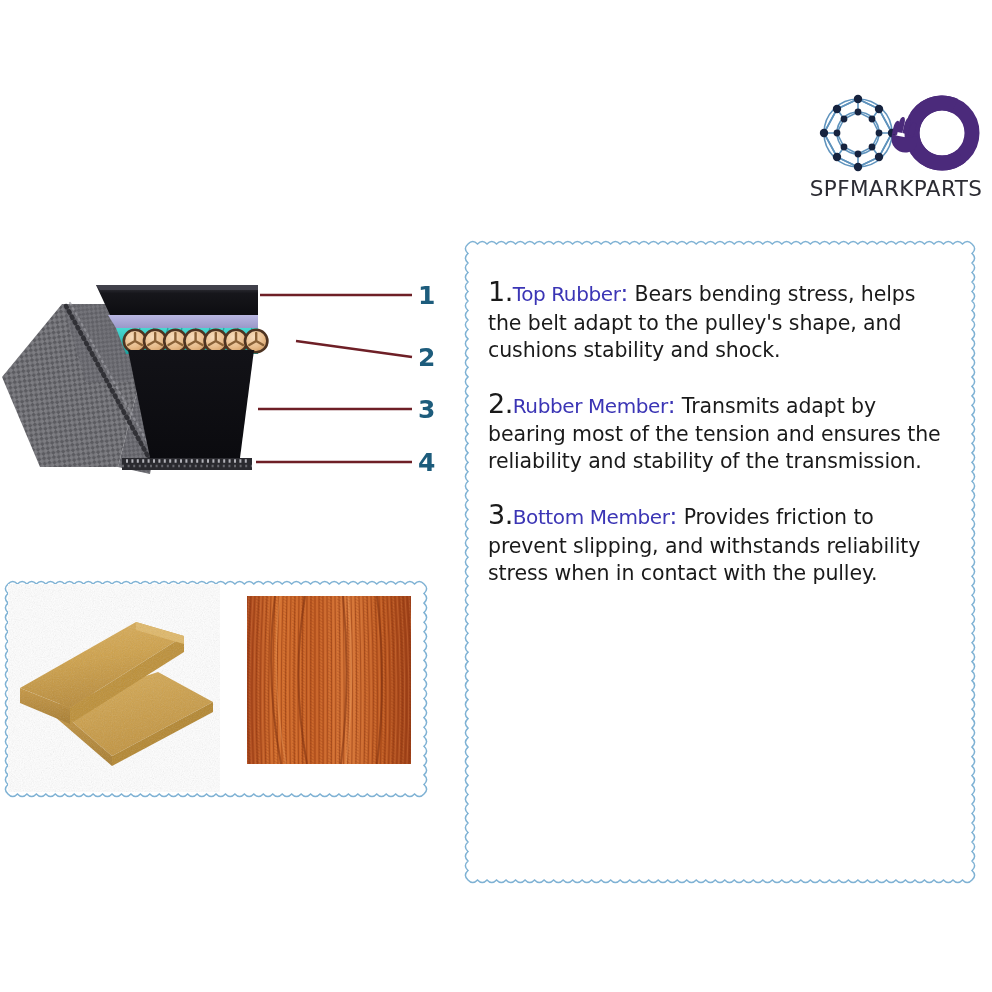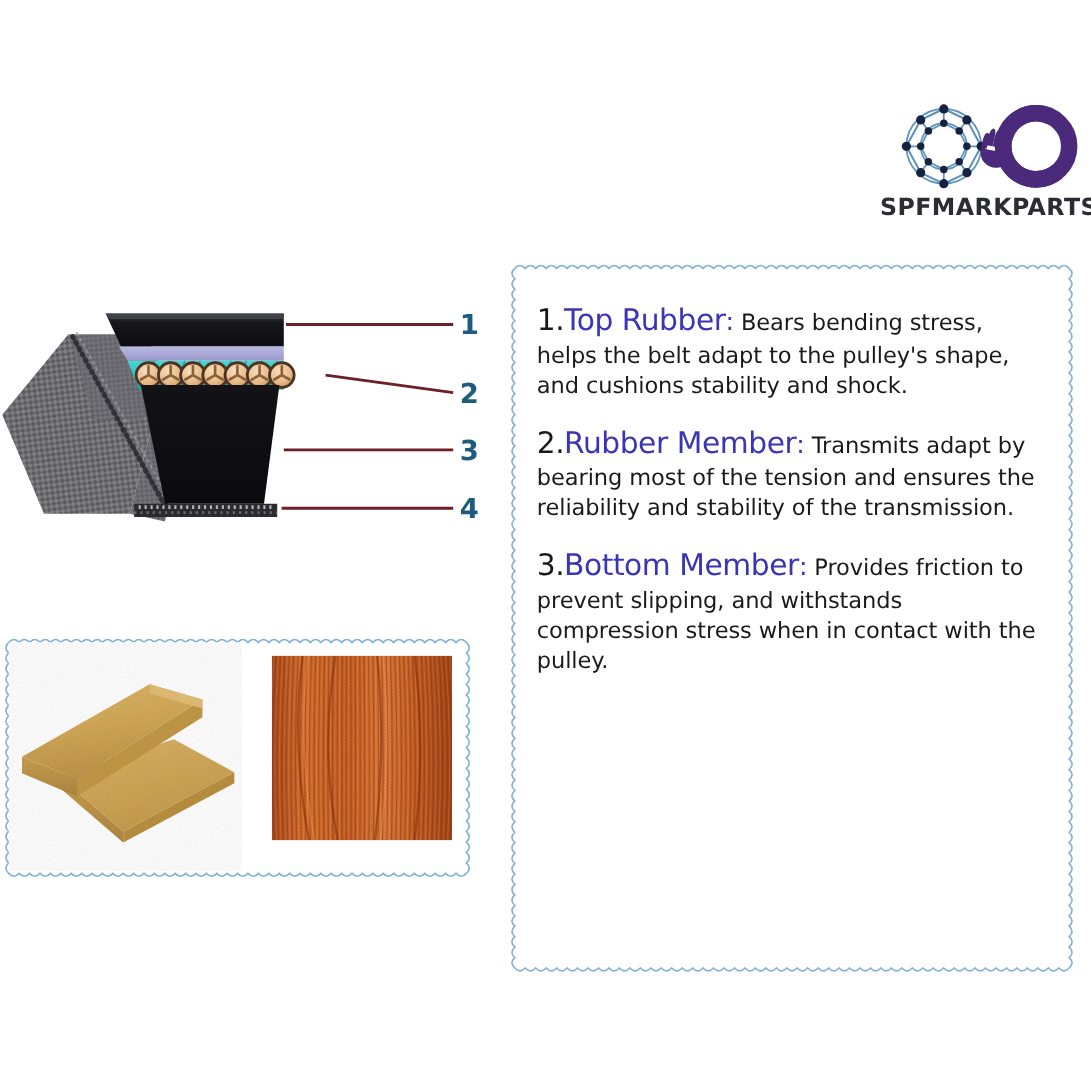--- a/index.html
+++ b/index.html
@@ -24,21 +24,21 @@
   #brand-logo .mark {
     position: absolute; left: 0; top: 0;
     width: 192px; height: 90px;
   }
   #brand-logo .wordmark {
     position: absolute;
     left: 0; top: 88px;
     width: 192px;
     text-align: center;
     font-size: 21.5px;
-    font-weight: 700;
+    font-weight: 400;
     letter-spacing: 0.4px;
     color: #2c2c33;
     font-family: "DejaVu Sans", sans-serif;
     white-space: nowrap;
   }
 
   
   #belt-diagram {
     position: absolute;
     left: 0px; top: 262px;
@@ -100,21 +100,21 @@
     line-height: 1.32;
     color: #1a1a1a;
     letter-spacing: -0.1px;
   }
   .spec-index {
     font-size: 27px;
     color: #1a1a1a;
     letter-spacing: -0.5px;
   }
   .spec-title {
-    font-size: 27px;
+    font-size: 20px;
     color: #3b35b5;
     letter-spacing: -0.4px;
   }
   .spec-colon {
     font-size: 23px;
     color: #3b35b5;
   }
   .spec-body { }
 
   
@@ -316,21 +316,21 @@
     </div>
 
     <div class="spec-block">
       <p class="spec-para">
         <span class="spec-index">2.</span><span class="spec-title">Rubber Member</span><span class="spec-colon">:</span><span class="spec-body"> Transmits adapt by bearing most of the tension and ensures the reliability and stability of the transmission.</span>
       </p>
     </div>
 
     <div class="spec-block">
       <p class="spec-para">
-        <span class="spec-index">3.</span><span class="spec-title">Bottom Member</span><span class="spec-colon">:</span><span class="spec-body"> Provides friction to prevent slipping, and withstands compression stress when in contact with the pulley.</span>
+        <span class="spec-index">3.</span><span class="spec-title">Bottom Member</span><span class="spec-colon">:</span><span class="spec-body"> Provides friction to prevent slipping, and withstands reliability stress when in contact with the pulley.</span>
       </p>
     </div>
 
 
   </div>
 </div>
 
 <div id="photo-panel" class="scallop-panel">
   <svg class="scallop-frame" width="428" height="222" viewBox="0 0 428 222">
       <path d="M6 6 q4.7272727272727275 -5.2 9.454545454545455 0 q4.7272727272727275 -5.2 9.454545454545455 0 q4.7272727272727275 -5.2 9.454545454545455 0 q4.7272727272727275 -5.2 9.454545454545455 0 q4.7272727272727275 -5.2 9.454545454545455 0 q4.7272727272727275 -5.2 9.454545454545455 0 q4.7272727272727275 -5.2 9.454545454545455 0 q4.7272727272727275 -5.2 9.454545454545455 0 q4.7272727272727275 -5.2 9.454545454545455 0 q4.7272727272727275 -5.2 9.454545454545455 0 q4.7272727272727275 -5.2 9.454545454545455 0 q4.7272727272727275 -5.2 9.454545454545455 0 q4.7272727272727275 -5.2 9.454545454545455 0 q4.7272727272727275 -5.2 9.454545454545455 0 q4.7272727272727275 -5.2 9.454545454545455 0 q4.7272727272727275 -5.2 9.454545454545455 0 q4.7272727272727275 -5.2 9.454545454545455 0 q4.7272727272727275 -5.2 9.454545454545455 0 q4.7272727272727275 -5.2 9.454545454545455 0 q4.7272727272727275 -5.2 9.454545454545455 0 q4.7272727272727275 -5.2 9.454545454545455 0 q4.7272727272727275 -5.2 9.454545454545455 0 q4.7272727272727275 -5.2 9.454545454545455 0 q4.7272727272727275 -5.2 9.454545454545455 0 q4.7272727272727275 -5.2 9.454545454545455 0 q4.7272727272727275 -5.2 9.454545454545455 0 q4.7272727272727275 -5.2 9.454545454545455 0 q4.7272727272727275 -5.2 9.454545454545455 0 q4.7272727272727275 -5.2 9.454545454545455 0 q4.7272727272727275 -5.2 9.454545454545455 0 q4.7272727272727275 -5.2 9.454545454545455 0 q4.7272727272727275 -5.2 9.454545454545455 0 q4.7272727272727275 -5.2 9.454545454545455 0 q4.7272727272727275 -5.2 9.454545454545455 0 q4.7272727272727275 -5.2 9.454545454545455 0 q4.7272727272727275 -5.2 9.454545454545455 0 q4.7272727272727275 -5.2 9.454545454545455 0 q4.7272727272727275 -5.2 9.454545454545455 0 q4.7272727272727275 -5.2 9.454545454545455 0 q4.7272727272727275 -5.2 9.454545454545455 0 q4.7272727272727275 -5.2 9.454545454545455 0 q4.7272727272727275 -5.2 9.454545454545455 0 q4.7272727272727275 -5.2 9.454545454545455 0 q4.7272727272727275 -5.2 9.454545454545455 0 q5.2 4.7727272727272725 0 9.545454545454545 q5.2 4.7727272727272725 0 9.545454545454545 q5.2 4.7727272727272725 0 9.545454545454545 q5.2 4.7727272727272725 0 9.545454545454545 q5.2 4.7727272727272725 0 9.545454545454545 q5.2 4.7727272727272725 0 9.545454545454545 q5.2 4.7727272727272725 0 9.545454545454545 q5.2 4.7727272727272725 0 9.545454545454545 q5.2 4.7727272727272725 0 9.545454545454545 q5.2 4.7727272727272725 0 9.545454545454545 q5.2 4.7727272727272725 0 9.545454545454545 q5.2 4.7727272727272725 0 9.545454545454545 q5.2 4.7727272727272725 0 9.545454545454545 q5.2 4.7727272727272725 0 9.545454545454545 q5.2 4.7727272727272725 0 9.545454545454545 q5.2 4.7727272727272725 0 9.545454545454545 q5.2 4.7727272727272725 0 9.545454545454545 q5.2 4.7727272727272725 0 9.545454545454545 q5.2 4.7727272727272725 0 9.545454545454545 q5.2 4.7727272727272725 0 9.545454545454545 q5.2 4.7727272727272725 0 9.545454545454545 q5.2 4.7727272727272725 0 9.545454545454545 q-4.7272727272727275 5.2 -9.454545454545455 0 q-4.7272727272727275 5.2 -9.454545454545455 0 q-4.7272727272727275 5.2 -9.454545454545455 0 q-4.7272727272727275 5.2 -9.454545454545455 0 q-4.7272727272727275 5.2 -9.454545454545455 0 q-4.7272727272727275 5.2 -9.454545454545455 0 q-4.7272727272727275 5.2 -9.454545454545455 0 q-4.7272727272727275 5.2 -9.454545454545455 0 q-4.7272727272727275 5.2 -9.454545454545455 0 q-4.7272727272727275 5.2 -9.454545454545455 0 q-4.7272727272727275 5.2 -9.454545454545455 0 q-4.7272727272727275 5.2 -9.454545454545455 0 q-4.7272727272727275 5.2 -9.454545454545455 0 q-4.7272727272727275 5.2 -9.454545454545455 0 q-4.7272727272727275 5.2 -9.454545454545455 0 q-4.7272727272727275 5.2 -9.454545454545455 0 q-4.7272727272727275 5.2 -9.454545454545455 0 q-4.7272727272727275 5.2 -9.454545454545455 0 q-4.7272727272727275 5.2 -9.454545454545455 0 q-4.7272727272727275 5.2 -9.454545454545455 0 q-4.7272727272727275 5.2 -9.454545454545455 0 q-4.7272727272727275 5.2 -9.454545454545455 0 q-4.7272727272727275 5.2 -9.454545454545455 0 q-4.7272727272727275 5.2 -9.454545454545455 0 q-4.7272727272727275 5.2 -9.454545454545455 0 q-4.7272727272727275 5.2 -9.454545454545455 0 q-4.7272727272727275 5.2 -9.454545454545455 0 q-4.7272727272727275 5.2 -9.454545454545455 0 q-4.7272727272727275 5.2 -9.454545454545455 0 q-4.7272727272727275 5.2 -9.454545454545455 0 q-4.7272727272727275 5.2 -9.454545454545455 0 q-4.7272727272727275 5.2 -9.454545454545455 0 q-4.7272727272727275 5.2 -9.454545454545455 0 q-4.7272727272727275 5.2 -9.454545454545455 0 q-4.7272727272727275 5.2 -9.454545454545455 0 q-4.7272727272727275 5.2 -9.454545454545455 0 q-4.7272727272727275 5.2 -9.454545454545455 0 q-4.7272727272727275 5.2 -9.454545454545455 0 q-4.7272727272727275 5.2 -9.454545454545455 0 q-4.7272727272727275 5.2 -9.454545454545455 0 q-4.7272727272727275 5.2 -9.454545454545455 0 q-4.7272727272727275 5.2 -9.454545454545455 0 q-4.7272727272727275 5.2 -9.454545454545455 0 q-4.7272727272727275 5.2 -9.454545454545455 0 q-5.2 -4.7727272727272725 0 -9.545454545454545 q-5.2 -4.7727272727272725 0 -9.545454545454545 q-5.2 -4.7727272727272725 0 -9.545454545454545 q-5.2 -4.7727272727272725 0 -9.545454545454545 q-5.2 -4.7727272727272725 0 -9.545454545454545 q-5.2 -4.7727272727272725 0 -9.545454545454545 q-5.2 -4.7727272727272725 0 -9.545454545454545 q-5.2 -4.7727272727272725 0 -9.545454545454545 q-5.2 -4.7727272727272725 0 -9.545454545454545 q-5.2 -4.7727272727272725 0 -9.545454545454545 q-5.2 -4.7727272727272725 0 -9.545454545454545 q-5.2 -4.7727272727272725 0 -9.545454545454545 q-5.2 -4.7727272727272725 0 -9.545454545454545 q-5.2 -4.7727272727272725 0 -9.545454545454545 q-5.2 -4.7727272727272725 0 -9.545454545454545 q-5.2 -4.7727272727272725 0 -9.545454545454545 q-5.2 -4.7727272727272725 0 -9.545454545454545 q-5.2 -4.7727272727272725 0 -9.545454545454545 q-5.2 -4.7727272727272725 0 -9.545454545454545 q-5.2 -4.7727272727272725 0 -9.545454545454545 q-5.2 -4.7727272727272725 0 -9.545454545454545 q-5.2 -4.7727272727272725 0 -9.545454545454545 Z" fill="none" stroke="#7fb2d4" stroke-width="1.5"></path>

